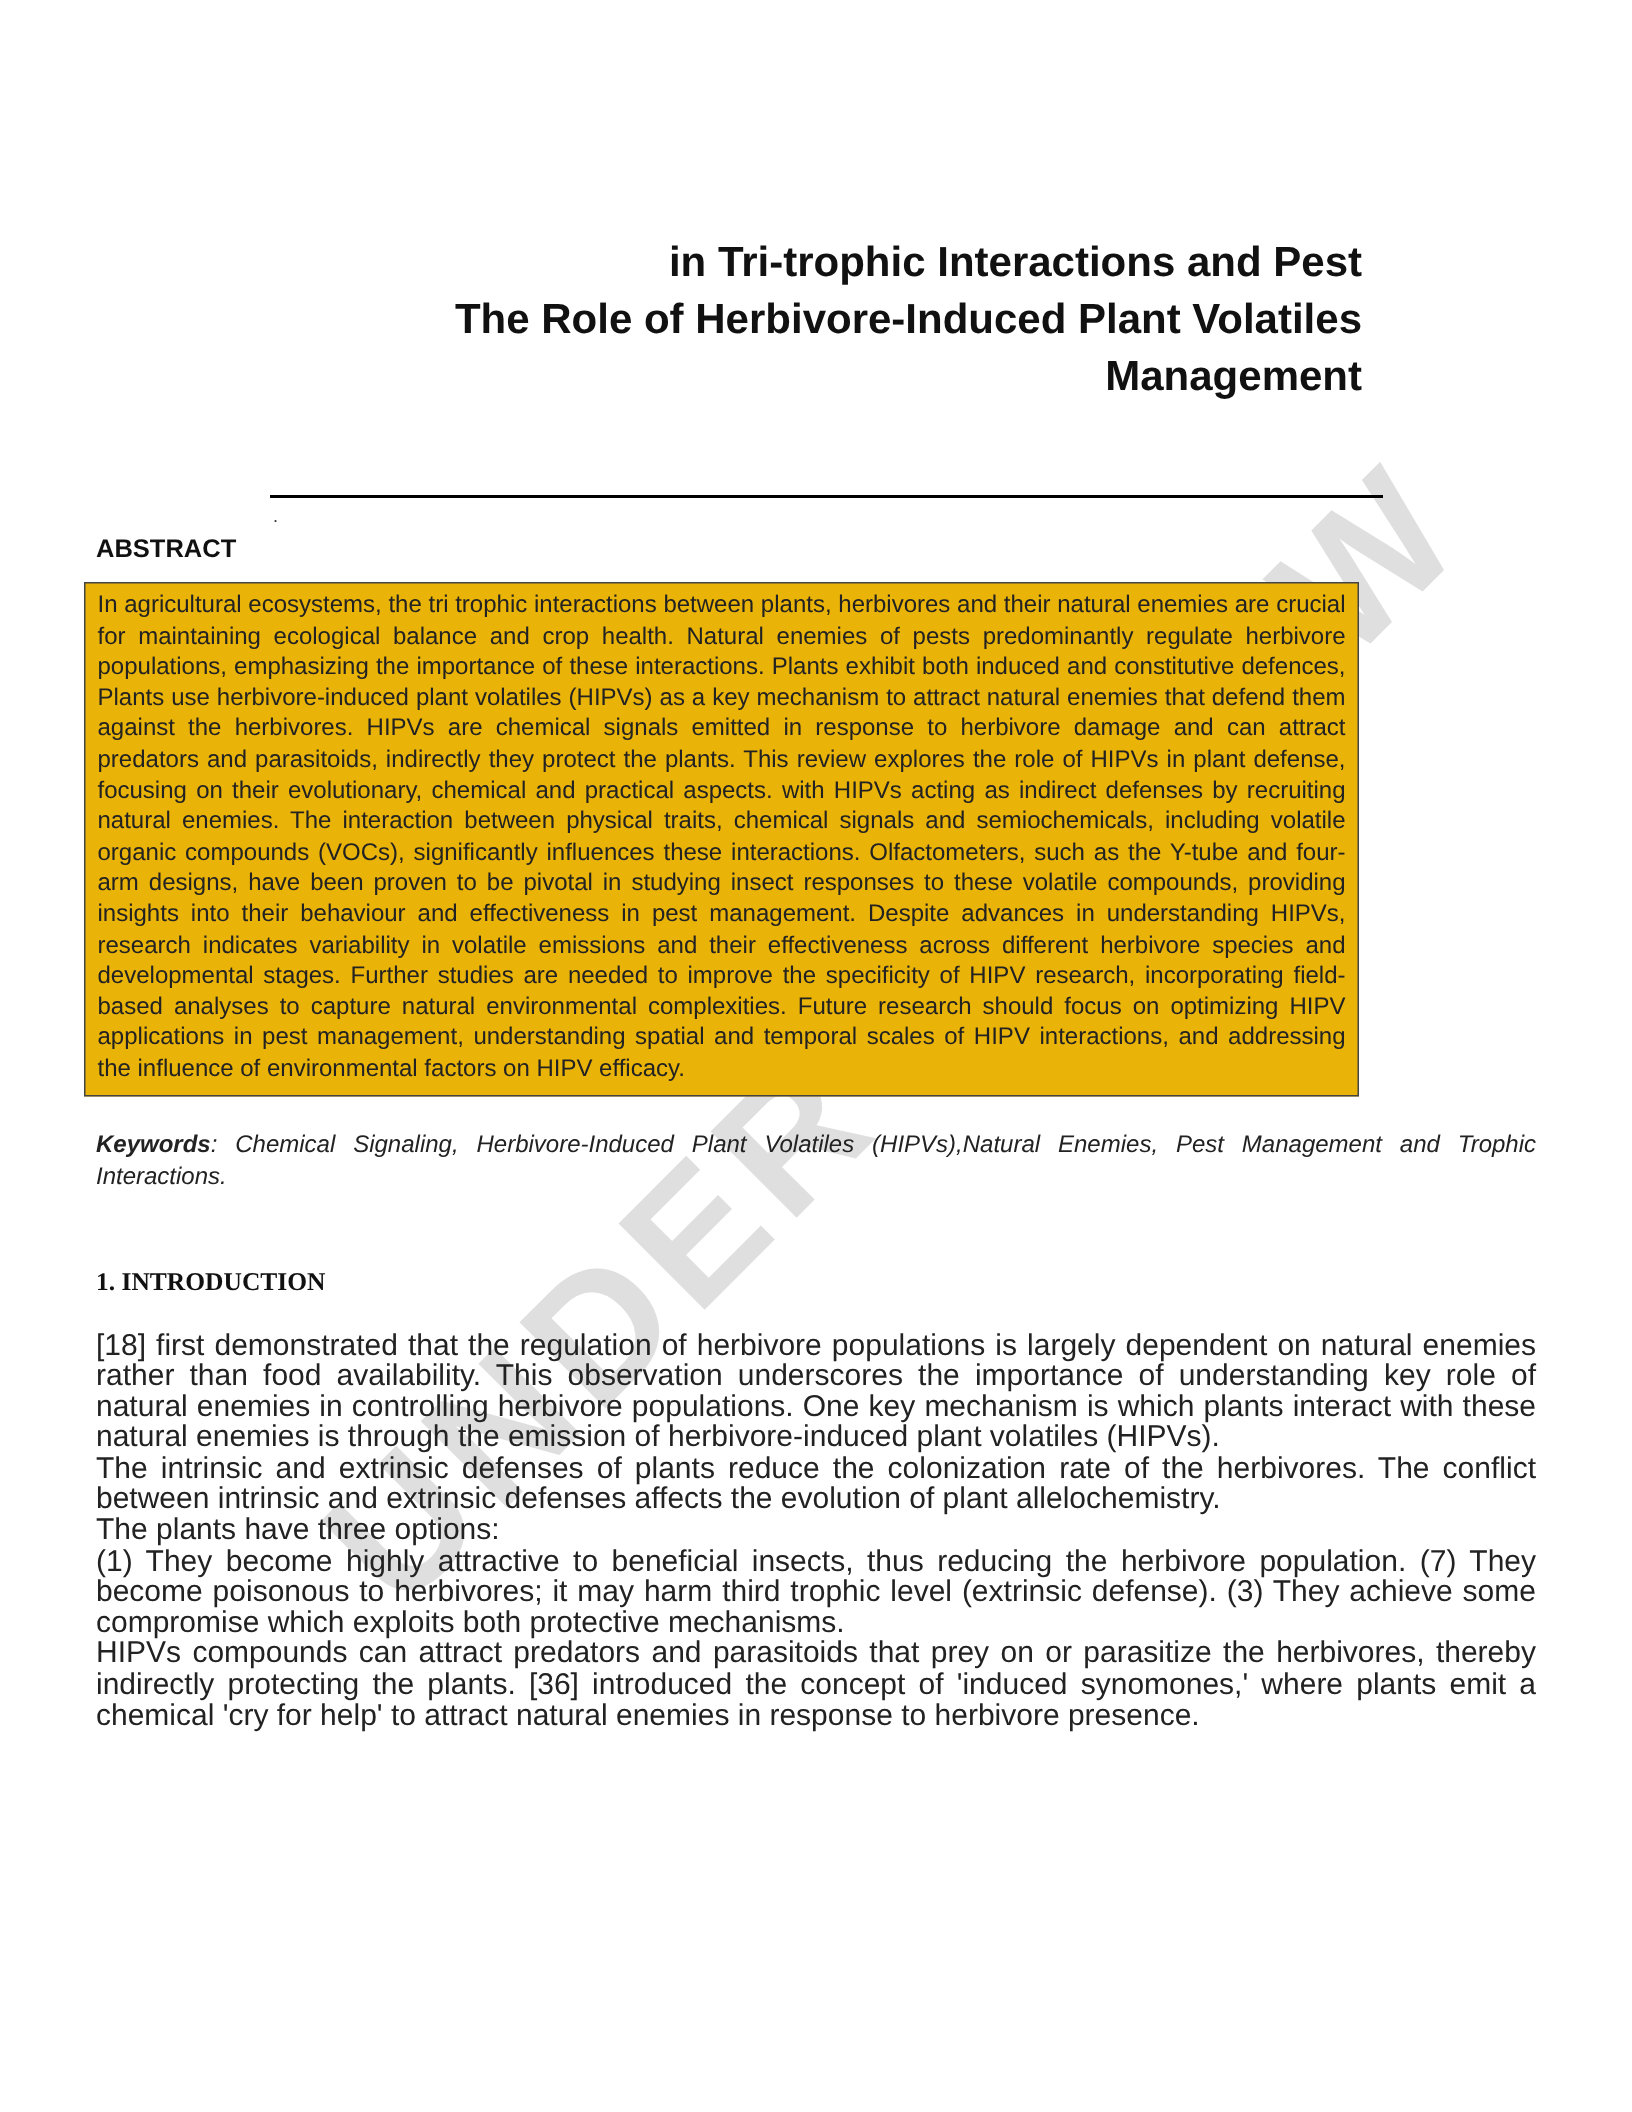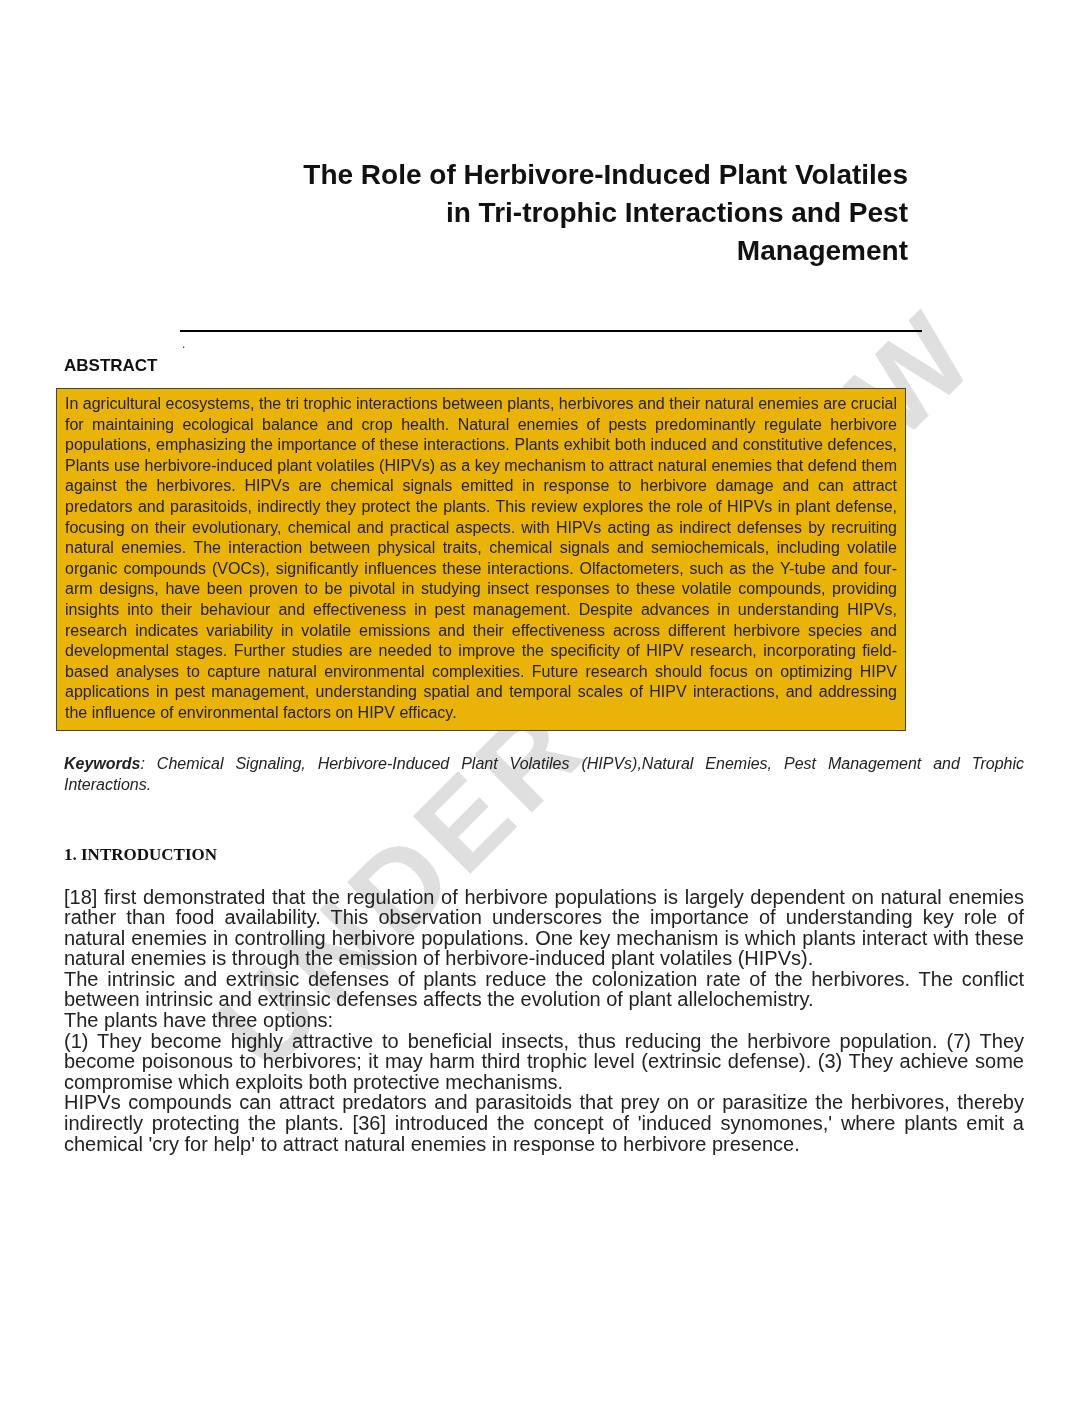--- a/index.html
+++ b/index.html
@@ -115,22 +115,22 @@
 </head>
 <body>
 
 <div class="page">
 
   <div class="watermark">UNDER REVIEW</div>
 
   <div class="content">
 
     <div class="title-block">
+      <div>in Tri-trophic Interactions and Pest</div>
       <div>The Role of Herbivore-Induced Plant Volatiles</div>
-      <div>in Tri-trophic Interactions and Pest</div>
       <div>Management</div>
     </div>
 
     <hr class="title-rule">
     <span class="stray-dot">.</span>
 
     <div class="section-heading abstract-heading">ABSTRACT</div>
 
     <div class="abstract-box">
       <div class="abstract-text">In agricultural ecosystems, the tri trophic interactions between plants, herbivores and their natural enemies are crucial for maintaining ecological balance and crop health. Natural enemies of pests predominantly regulate herbivore populations, emphasizing the importance of these interactions. Plants exhibit both induced and constitutive defences, Plants use herbivore-induced plant volatiles (HIPVs) as a key mechanism to attract natural enemies that defend them against the herbivores. HIPVs are chemical signals emitted in response to herbivore damage and can attract predators and parasitoids, indirectly they protect the plants. This review explores the role of HIPVs in plant defense, focusing on their evolutionary, chemical and practical aspects. with HIPVs acting as indirect defenses by recruiting natural enemies. The interaction between physical traits, chemical signals and semiochemicals, including volatile organic compounds (VOCs), significantly influences these interactions. Olfactometers, such as the Y-tube and four-arm designs, have been proven to be pivotal in studying insect responses to these volatile compounds, providing insights into their behaviour and effectiveness in pest management. Despite advances in understanding HIPVs, research indicates variability in volatile emissions and their effectiveness across different herbivore species and developmental stages. Further studies are needed to improve the specificity of HIPV research, incorporating field-based analyses to capture natural environmental complexities. Future research should focus on optimizing HIPV applications in pest management, understanding spatial and temporal scales of HIPV interactions, and addressing the influence of environmental factors on HIPV efficacy.</div>

